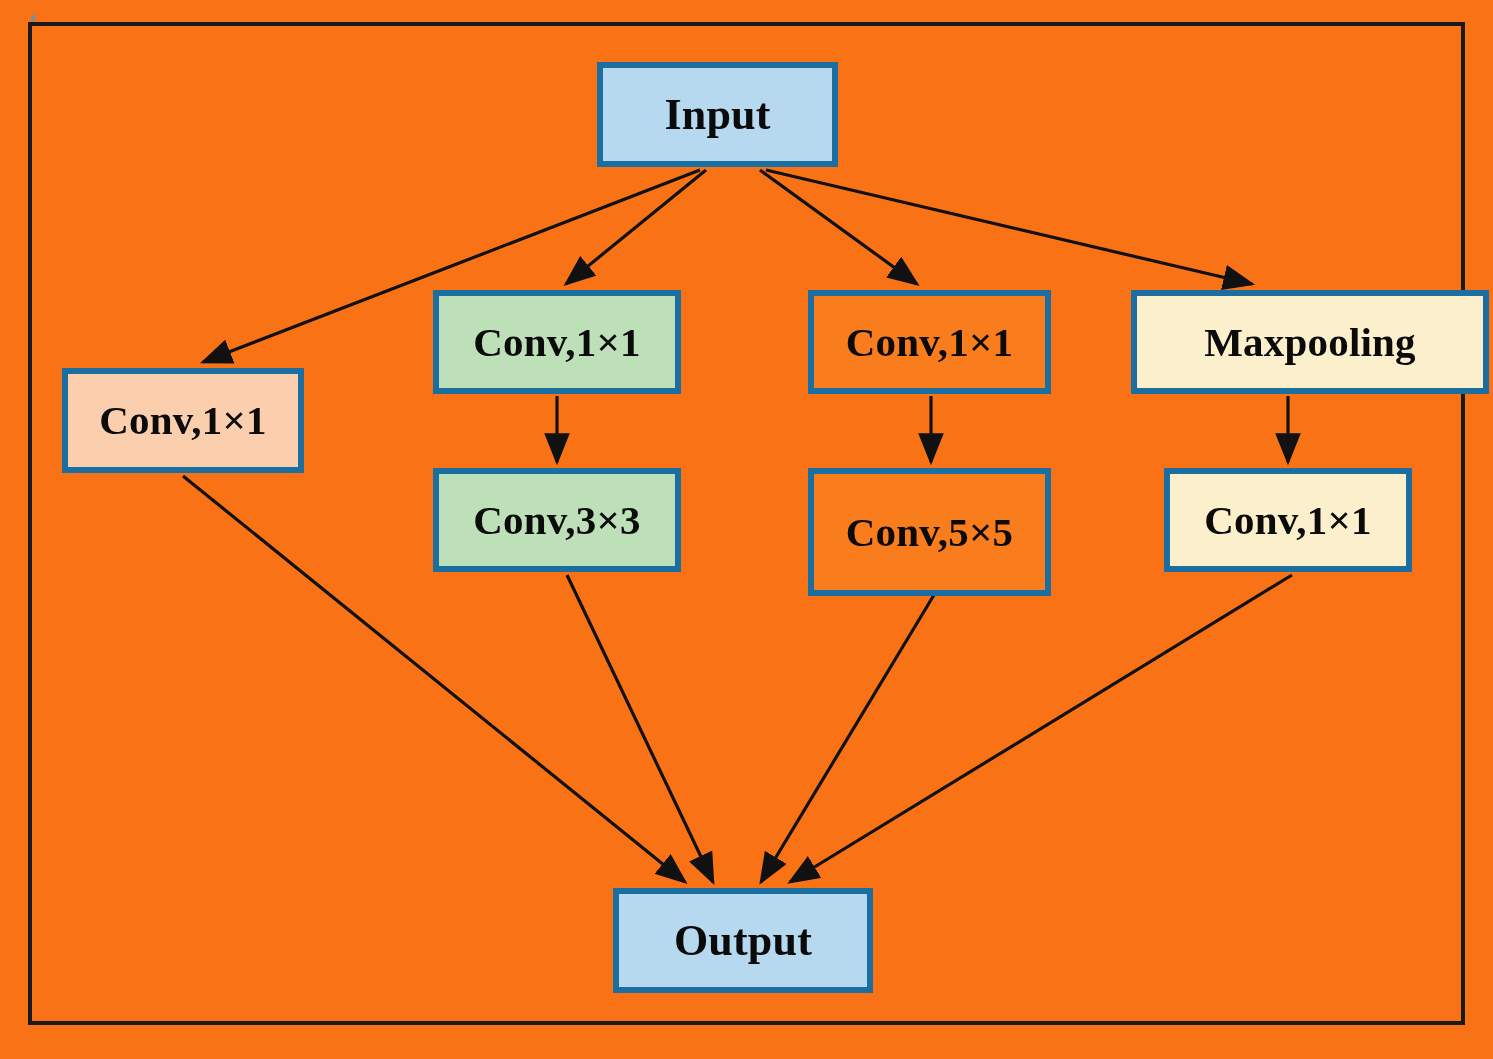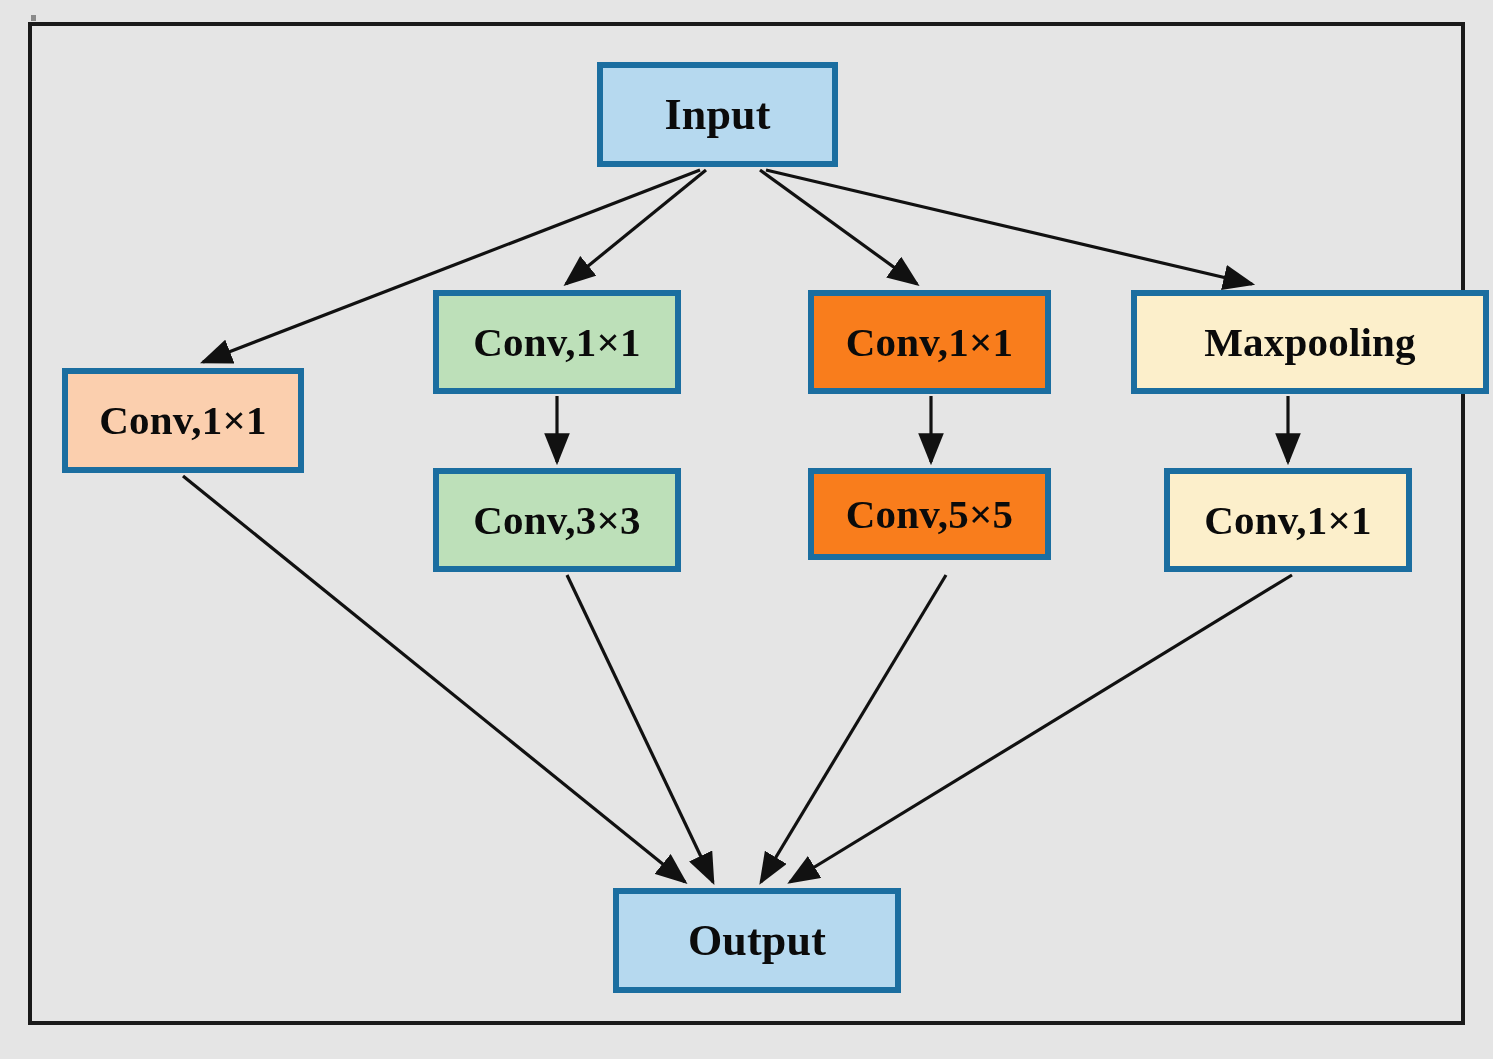--- a/index.html
+++ b/index.html
@@ -8,21 +8,21 @@
     padding: 0;
     background: #ffffff;
   }
   body {
     font-family: "Liberation Serif", "DejaVu Serif", serif;
   }
   #figure-root {
     position: relative;
     width: 1493px;
     height: 1059px;
-    background: #e5e5e5;
+    background: #f97316;
     overflow: hidden;
   }
   
   #figure-frame {
     position: absolute;
     left: 28px;
     top: 22px;
     width: 1437px;
     height: 1003px;
     border: 4px solid #1a1a1a;
@@ -105,29 +105,29 @@
   </div>
 
   <div class="node" style="left: 433px; top: 468px; width: 248px; height: 104px; background: rgb(189, 224, 185); font-size: 41px; border-color: rgb(27, 110, 160);">
     <span class="node-label">Conv,3×3</span>
   </div>
 
   <div class="node" style="left: 808px; top: 290px; width: 243px; height: 104px; background: rgb(249, 125, 28); font-size: 41px; border-color: rgb(27, 110, 160);">
     <span class="node-label">Conv,1×1</span>
   </div>
 
-  <div class="node" style="left: 808px; top: 468px; width: 243px; height: 92px; background: rgb(249, 125, 28); font-size: 41px; border-color: rgb(27, 110, 160);">
+  <div class="node" style="left: 808px; top: 468px; width: 243px; height: 128px; background: rgb(249, 125, 28); font-size: 41px; border-color: rgb(27, 110, 160);">
     <span class="node-label">Conv,5×5</span>
   </div>
 
   <div class="node" style="left: 1131px; top: 290px; width: 358px; height: 104px; background: rgb(252, 239, 203); font-size: 41px; border-color: rgb(27, 110, 160);">
     <span class="node-label">Maxpooling</span>
   </div>
 
   <div class="node" style="left: 1164px; top: 468px; width: 248px; height: 104px; background: rgb(252, 239, 203); font-size: 41px; border-color: rgb(27, 110, 160);">
     <span class="node-label">Conv,1×1</span>
   </div>
 
-  <div class="node" style="left: 613px; top: 888px; width: 288px; height: 105px; background: rgb(182, 217, 239); font-size: 44px; border-color: rgb(27, 110, 160);">
+  <div class="node" style="left: 613px; top: 888px; width: 260px; height: 105px; background: rgb(182, 217, 239); font-size: 44px; border-color: rgb(27, 110, 160);">
     <span class="node-label">Output</span>
   </div>
 
 </div>
 
 </body></html>

